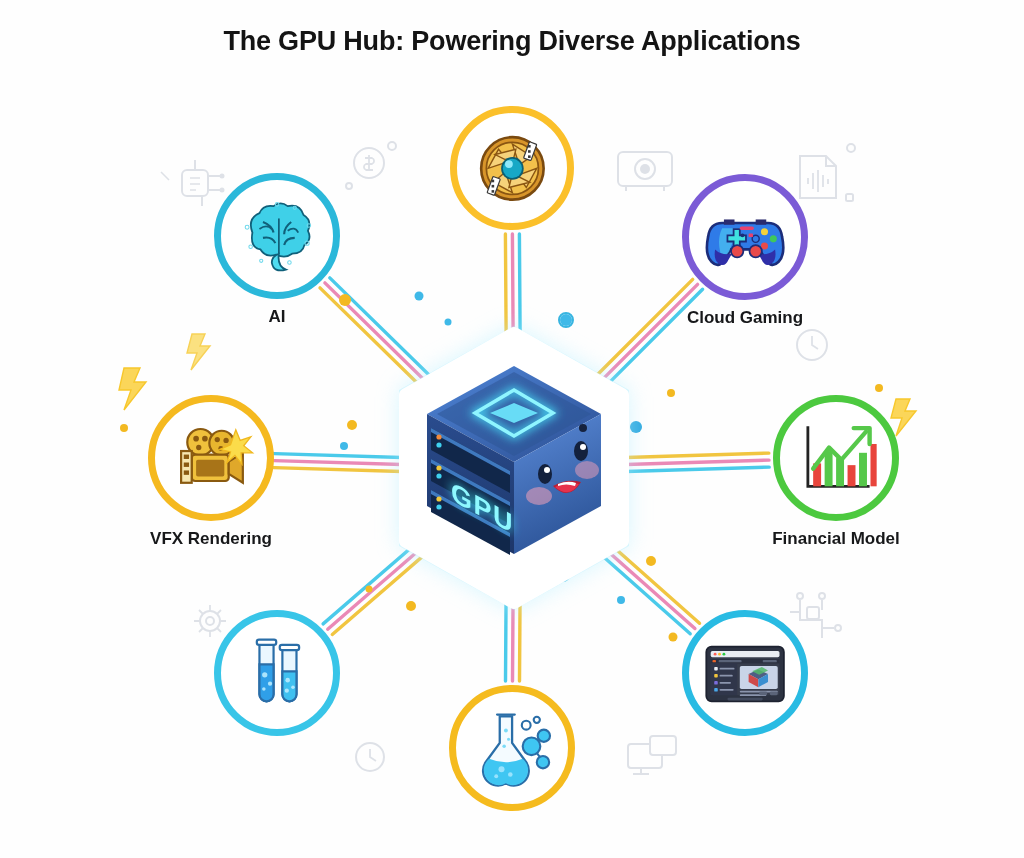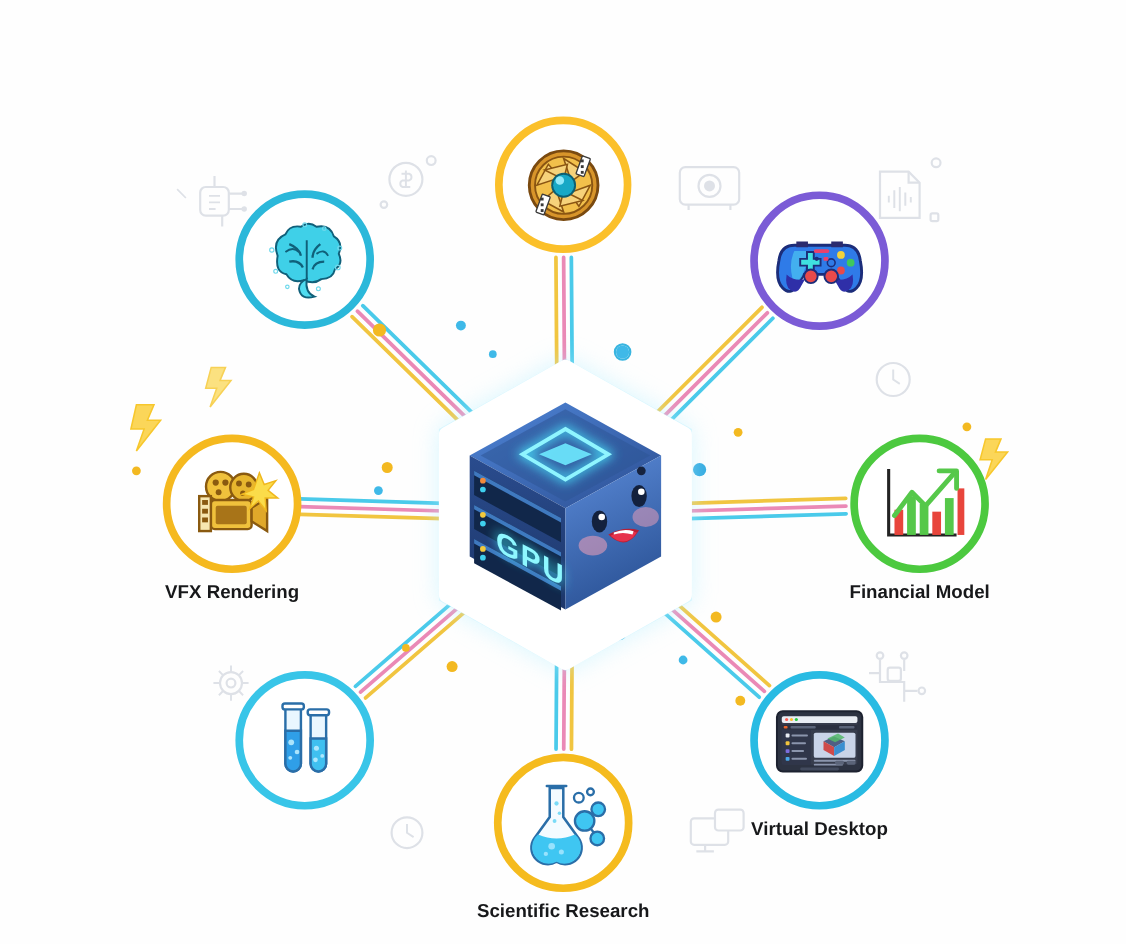--- a/index.html
+++ b/index.html
@@ -72,20 +72,21 @@
     left: 367px; top: 318px;
     width: 295px; height: 300px;
   }
   #hub svg { width: 100%; height: 100%; display: block; overflow: visible;}
 </style>
 </head>
 <body>
 
 <div id="stage">
 
+  <div id="title">The GPU Hub: Powering Diverse Applications</div>
 
   <svg id="decor" class="layer" viewBox="0 0 1024 858">
     <g stroke="#d9dde4" fill="none" stroke-width="2" opacity="0.85">
 
       <g>
         <circle cx="369" cy="163" r="15"></circle>
         <path d="M369 155 v16 M365 158 h7 a3.2 3.2 0 0 1 0 6 h-6 a3.2 3.2 0 0 0 0 6 h7" stroke-width="1.8"></path>
         <circle cx="392" cy="146" r="4"></circle>
         <circle cx="349" cy="186" r="3"></circle>
       </g>
@@ -344,20 +345,21 @@
           <circle cx="86" cy="38" r="2"></circle>
                 <circle cx="84" cy="58" r="2.4"></circle>
           <circle cx="50" cy="14" r="2"></circle>
                 <circle cx="70" cy="18" r="1.8"></circle>
           <circle cx="32" cy="78" r="1.8"></circle>
                 <circle cx="64" cy="80" r="2"></circle>
         </g>
       </svg>
           </div>
         </div>
+        <div class="node-label" style="width: 230px;">AI</div>
       </div>
       <div class="node" style="left: 682px; top: 174px; width: 126px;">
         <div class="node-ring" style="width: 126px; height: 126px; border: 7px solid rgb(123, 91, 214);">
           <div style="width: 88.2px; height: 88.2px;">
       <svg viewBox="0 0 100 100" class="node-icon">
         <path d="M24 34 h52 q14 0 16 16 q4 20 -4 28 q-8 8 -14 -2 l-8 -12 h-32 l-8 12 q-6 10 -14 2 q-8 -8 -4 -28 q2 -16 16 -16 Z" fill="#2f7be8" stroke="#1c2d7a" stroke-width="3"></path>
         <path d="M24 40 h20 q-8 14 -12 26 q-6 10 -10 2 q-4 -16 2 -28 Z" fill="#46b8f0" opacity="0.85"></path>
         <path d="M16 64 q-2 12 4 16 q7 5 11 -4 l4 -7 q-12 2 -19 -5 Z" fill="#2f2fa8"></path>
         <path d="M84 64 q2 12 -4 16 q-7 5 -11 -4 l-4 -7 q12 2 19 -5 Z" fill="#2f2fa8"></path>
         <path d="M26 30 h12 v6 h-12 z" fill="#2b2b6e"></path>
@@ -370,20 +372,21 @@
         <circle cx="72" cy="60" r="4" fill="#e84a4a"></circle>
         <circle cx="62" cy="52" r="4" fill="#2f7be8" stroke="#1c2d7a" stroke-width="1.6"></circle>
         <circle cx="41" cy="66" r="7" fill="#e84a4a" stroke="#1c2d7a" stroke-width="2"></circle>
         <circle cx="62" cy="66" r="7" fill="#e84a4a" stroke="#1c2d7a" stroke-width="2"></circle>
         <rect x="44" y="38" width="16" height="4" rx="2" fill="#e8416e"></rect>
         <circle cx="47" cy="48" r="2.2" fill="#1c2d7a"></circle>
         <rect x="54" y="46" width="5" height="4" rx="1" fill="#e8416e"></rect>
       </svg>
           </div>
         </div>
+        <div class="node-label" style="width: 230px;">Cloud Gaming</div>
       </div>
       <div class="node" style="left: 128px; top: 395px; width: 126px; margin-left: 20px;">
         <div class="node-ring" style="width: 126px; height: 126px; border: 7px solid rgb(245, 185, 31);">
           <div style="width: 88.2px; height: 88.2px;">
       <svg viewBox="0 0 100 100" class="node-icon">
         <g stroke="#8a5a10" stroke-width="2.5">
           <circle cx="38" cy="32" r="15" fill="#f0c13c"></circle>
           <circle cx="62" cy="33" r="14" fill="#e8b62e"></circle>
           <rect x="28" y="46" width="42" height="30" rx="4" fill="#f0c13c"></rect>
           <path d="M70 54 L86 44 v34 L70 68 Z" fill="#e0a82a"></path>
@@ -486,21 +489,20 @@
         <g fill="#8b95ad">
           <rect x="44" y="70" width="43" height="2" rx="1"></rect>
           <rect x="44" y="74" width="30" height="2" rx="1"></rect>
         </g>
         <rect x="66" y="71" width="9" height="4" rx="1.5" fill="#5b6479"></rect>
         <rect x="78" y="71" width="9" height="4" rx="1.5" fill="#5b6479"></rect>
         <rect x="30" y="78" width="40" height="3" rx="1.5" fill="#434b5e"></rect>
       </svg>
           </div>
         </div>
-        <div class="node-label" style="width: 230px;">Virtual Desktop</div>
       </div>
       <div class="node" style="left: 449px; top: 685px; width: 126px;">
         <div class="node-ring" style="width: 126px; height: 126px; border: 7px solid rgb(245, 187, 30);">
           <div style="width: 88.2px; height: 88.2px;">
       <svg viewBox="0 0 100 100" class="node-icon">
         <g stroke="#2a6ea8" stroke-width="2.6" fill="none">
           <path d="M36 14 h14 v30 l16 22 a17 17 0 0 1 -23 24 a17 17 0 0 1 -23 -24 l16 -22 Z" fill="#f4fbff"></path>
           <path d="M33 12 h20" stroke-linecap="round"></path>
         </g>
         <path d="M24 62 q19 8 38 0 a17 17 0 0 1 -19 28 a17 17 0 0 1 -19 -28 Z" fill="#3fc6f2"></path>
@@ -518,17 +520,16 @@
           <path d="M72 48 L84 38 M72 48 L83 62"></path>
           <circle cx="72" cy="48" r="10" fill="#3fc6f2"></circle>
           <circle cx="86" cy="36" r="7" fill="#3fc6f2"></circle>
           <circle cx="85" cy="66" r="7" fill="#3fc6f2"></circle>
           <circle cx="66" cy="24" r="5" fill="#ffffff"></circle>
           <circle cx="78" cy="18" r="3.5" fill="#ffffff"></circle>
         </g>
       </svg>
           </div>
         </div>
-        <div class="node-label" style="width: 230px;">Scientific Research</div>
       </div>
     </div>
 
 </div>
 
 </body></html>

